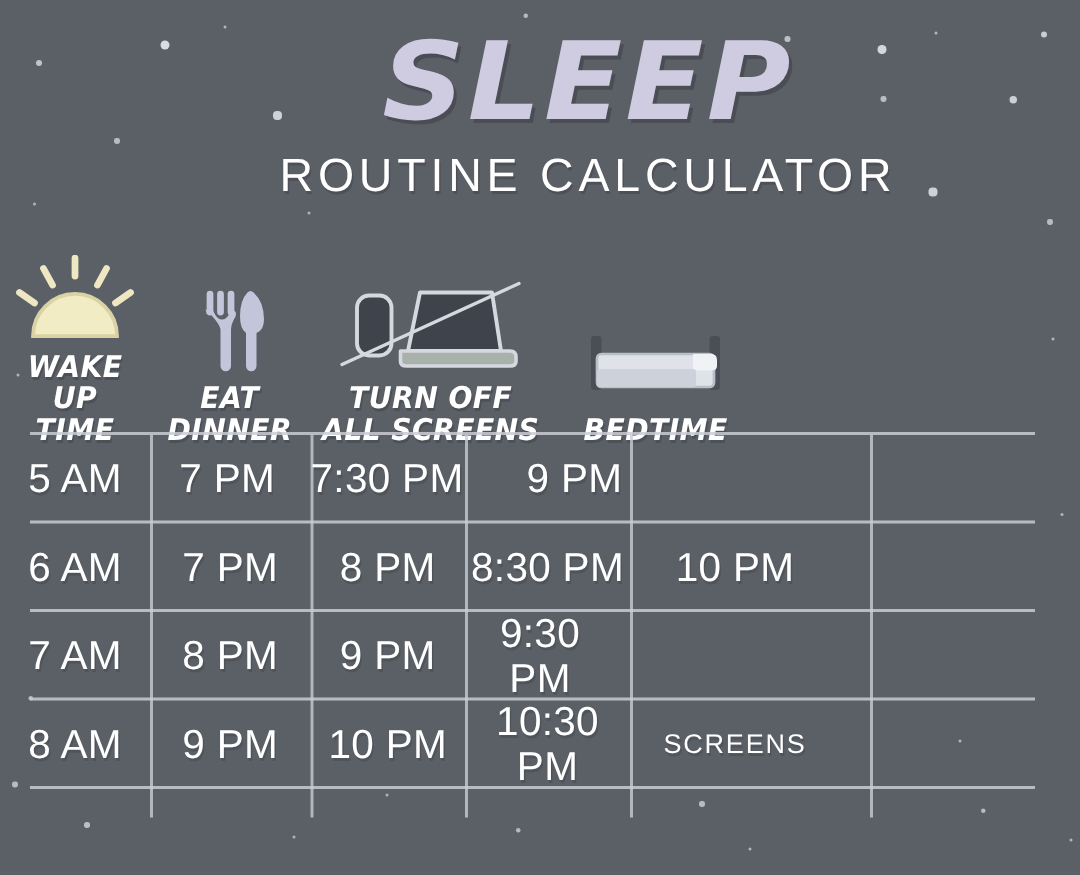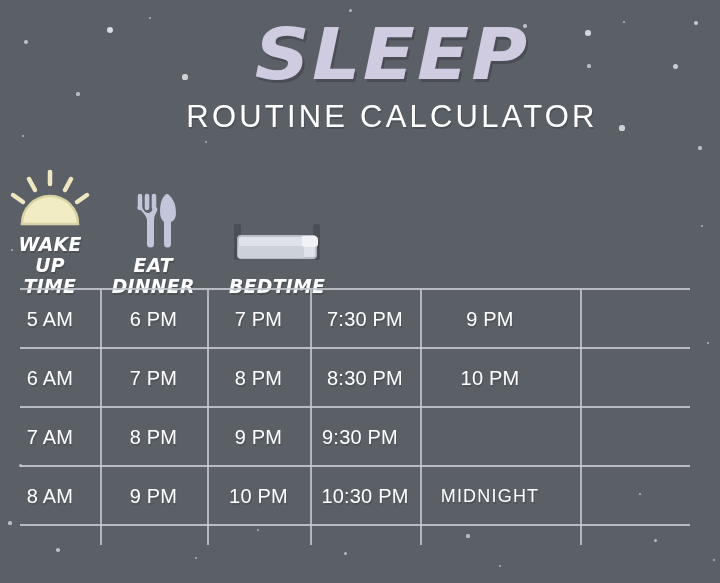--- a/index.html
+++ b/index.html
@@ -128,21 +128,21 @@
   }
   .trow {
     position: absolute;
     left: 0;
     width: 720px;
     display: flex;
     align-items: center;
   }
   .tcell {
     font-family: "Liberation Sans", sans-serif;
-    font-size: 20px;
+    font-size: 27px;
     line-height: 30px;
     font-weight: normal;
     color: #ffffff;
     text-align: center;
     letter-spacing: 0.2px;
     text-shadow: 1px 2px 0 rgba(62,64,72,0.4);
   }
   .tcell.small {
     font-size: 18px;
     letter-spacing: 1.2px;
@@ -218,20 +218,36 @@
             <path d="M9 13 q10 10 10 14 v24 a3.5 3.5 0 0 0 7 0 V27 q0-4 3-9 q1-3-1-4 q-2-1-3 2 q-2 4-5 4 q-3 0-5-4 q-1-3-3-2 q-2 1-2 3 z"></path>
             <path d="M41 2 q7 6 7 18 q0 7-5 9 v22 a3.5 3.5 0 0 1-7 0 V29 q-4-3-4-11 q0-11 5-16 q2-2 4 0 z"></path>
           </g>
         </svg>
       </div>
       <div class="col-label">EAT
 DINNER</div>
     </div>
 
 
+    <div class="col-head" style="width:160px">
+      <div class="col-icon">
+        <svg width="122" height="62" viewBox="0 0 122 62">
+
+          <rect x="12" y="10" width="23" height="40" rx="8" fill="#3f434b" stroke="#d5d8de" stroke-width="2.6"></rect>
+
+          <path d="M46 47 L54 8 h48 l6 39 z" fill="#3f434b" stroke="#d5d8de" stroke-width="2.6" stroke-linejoin="round"></path>
+
+          <path d="M41 47 h73 q4 0 4 4 v3 q0 3-4 3 H45 q-4 0-4-3 v-3 q0-4 0-4 z" fill="#a9b1ab" stroke="#d5d8de" stroke-width="2.4" stroke-linejoin="round"></path>
+
+          <line x1="2" y1="56" x2="120" y2="2" stroke="#d5d8de" stroke-width="2.2" stroke-linecap="round"></line>
+        </svg>
+      </div>
+      <div class="col-label">TURN OFF
+ALL SCREENS</div>
+    </div>
 
     <div class="col-head" style="width:140px">
       <div class="col-icon">
         <svg width="98" height="48" viewBox="0 0 98 48">
 
           <rect x="6" y="2" width="7" height="36" rx="2" fill="#4a4e56"></rect>
           <rect x="85" y="2" width="7" height="36" rx="2" fill="#4a4e56"></rect>
 
           <rect x="10" y="14" width="78" height="22" rx="3" fill="#dfe2e8" stroke="#b9bec7" stroke-width="1.8"></rect>
 
@@ -254,21 +270,20 @@
     <div class="grid-line-h" style="top:236px"></div>
 
     <div class="grid-line-v" style="left:100px"></div>
     <div class="grid-line-v" style="left:207px"></div>
     <div class="grid-line-v" style="left:310px"></div>
     <div class="grid-line-v" style="left:420px"></div>
     <div class="grid-line-v" style="left:580px"></div>
 
     <div class="trow" style="top:16px;height:30px">
       <div class="tcell" style="width:100px">5 AM</div>
-      <div class="tcell" style="width:107px">6 PM</div>
       <div class="tcell" style="width:103px">7 PM</div>
       <div class="tcell" style="width:110px">7:30 PM</div>
       <div class="tcell" style="width:140px">9 PM</div>
     </div>
 
     <div class="trow" style="top:75px;height:30px">
       <div class="tcell" style="width:100px">6 AM</div>
       <div class="tcell" style="width:107px">7 PM</div>
       <div class="tcell" style="width:103px">8 PM</div>
       <div class="tcell" style="width:110px">8:30 PM</div>
@@ -280,17 +295,17 @@
       <div class="tcell" style="width:107px">8 PM</div>
       <div class="tcell" style="width:103px">9 PM</div>
       <div class="tcell" style="width:100px">9:30 PM</div>
     </div>
 
     <div class="trow" style="top:193px;height:30px">
       <div class="tcell" style="width:100px">8 AM</div>
       <div class="tcell" style="width:107px">9 PM</div>
       <div class="tcell" style="width:103px">10 PM</div>
       <div class="tcell" style="width:110px">10:30 PM</div>
-      <div class="tcell small" style="width:140px">MIDNIGHT</div>
+      <div class="tcell small" style="width:140px">SCREENS</div>
     </div>
   </div>
 
 </div>
 
 </body></html>

